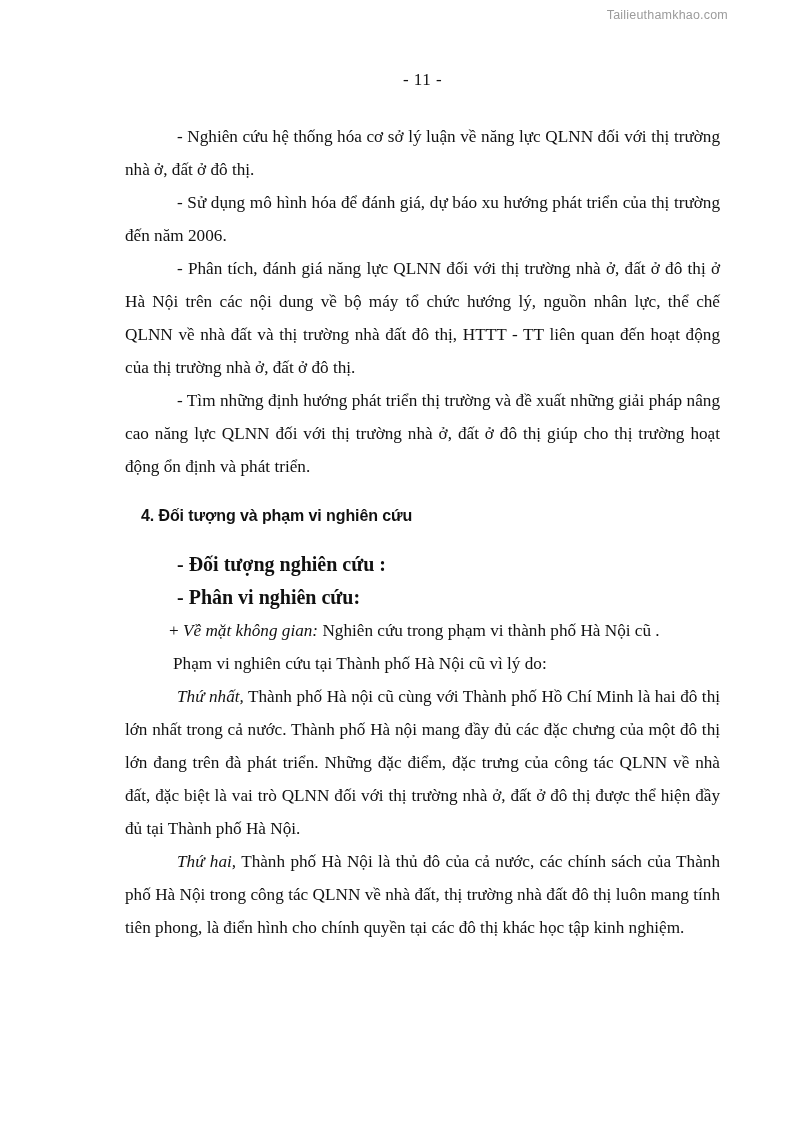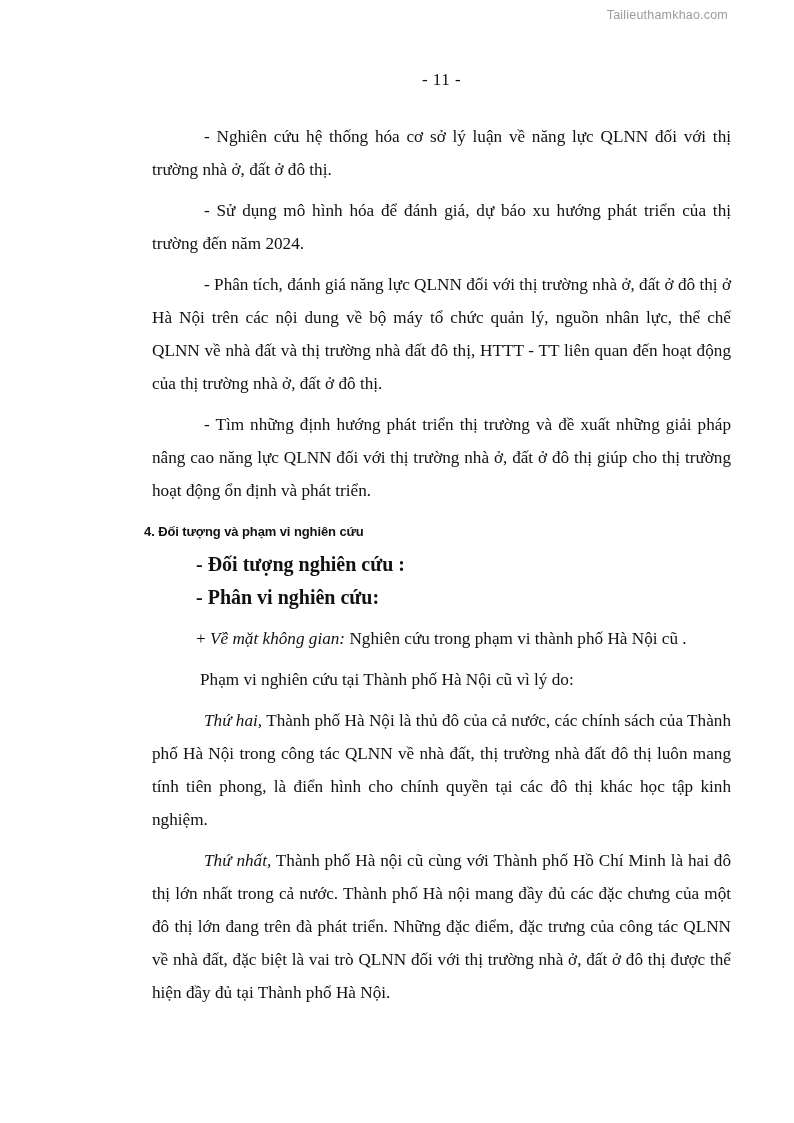--- a/index.html
+++ b/index.html
@@ -34,53 +34,53 @@
     font-size: 12.5px;
     letter-spacing: 0.2px;
     color: #9b9b9b;
     user-select: none;
     white-space: nowrap;
   }
 
   
   .content {
     position: absolute;
-    left: 144px;
+    left: 125px;
     top: 0;
     width: 595px;      
   }
 
   .folio {
     text-align: center;
     font-size: 17px;
     margin-top: 70px;
     letter-spacing: 0.5px;
   }
 
   p {
-    margin: 8px;
+    margin: 0;
     font-size: 17.2px;
     line-height: 33px;
     text-align: justify;
     text-justify: inter-word;
     hyphens: none;
   }
 
   
   .body-start { margin-top: 30px; }
 
   .indent    { text-indent: 52px; }
   .indent-sm { text-indent: 48px; }
 
   .h-section {
     font-family: "Liberation Sans", "DejaVu Sans", sans-serif;
     font-weight: bold;
-    font-size: 13px;
+    font-size: 16px;
     line-height: 33px;
-    margin: 0;
+    margin: 16px;
     text-align: left;
     letter-spacing: -0.1px;
   }
 
   .h-sub {
     font-weight: bold;
     font-size: 20px;
     line-height: 33px;
     margin: 0;
     text-align: left;
@@ -100,42 +100,42 @@
 <div class="page">
 
   <div class="watermark">Tailieuthamkhao.com</div>
 
   <div class="content">
 
     <div class="folio">- 11 -</div>
 
     <p class="indent body-start">- Nghiên cứu hệ thống hóa cơ sở lý luận về năng lực QLNN đối với thị trường nhà ở, đất ở đô thị.</p>
 
-    <p class="indent">- Sử dụng mô hình hóa để đánh giá, dự báo xu hướng phát triển của thị trường đến năm 2024.</p>
+    <p class="indent">- Sử dụng mô hình hóa để đánh giá, dự báo xu hướng phát triển của thị trường đến năm 2006.</p>
 
-    <p class="indent">- Phân tích, đánh giá năng lực QLNN đối với thị trường nhà ở, đất ở đô thị ở Hà Nội trên các nội dung về bộ máy tổ chức quản lý, nguồn nhân lực, thể chế QLNN về nhà đất và thị trường nhà đất đô thị, HTTT - TT liên quan đến hoạt động của thị trường nhà ở, đất ở đô thị.</p>
+    <p class="indent">- Phân tích, đánh giá năng lực QLNN đối với thị trường nhà ở, đất ở đô thị ở Hà Nội trên các nội dung về bộ máy tổ chức hướng lý, nguồn nhân lực, thể chế QLNN về nhà đất và thị trường nhà đất đô thị, HTTT - TT liên quan đến hoạt động của thị trường nhà ở, đất ở đô thị.</p>
 
     <p class="indent">- Tìm những định hướng phát triển thị trường và đề xuất những giải pháp nâng cao năng lực QLNN  đối với thị trường nhà ở, đất ở đô thị giúp cho thị trường hoạt động ổn định và phát triển.</p>
 
     <h2 class="h-section">4. Đối tượng và phạm vi nghiên cứu</h2>
 
     <p class="h-sub">- Đối tượng nghiên cứu :</p>
 
 
     <p class="h-sub">- Phân vi nghiên cứu:</p>
 
     <p class="plus-line">
       <span>+ </span><span class="lead-italic">Về mặt không gian:</span><span> Nghiên cứu trong phạm vi thành phố Hà Nội cũ .</span>
     </p>
 
 
     <p class="indent-sm" style="text-align:left;">Phạm vi nghiên cứu tại Thành phố Hà Nội cũ vì lý do:</p>
 
     <p class="indent">
-      <span class="lead-italic">Thứ hai,</span><span> Thành phố Hà Nội là thủ đô của cả nước, các chính sách của Thành phố Hà Nội trong công tác QLNN về nhà đất, thị trường nhà đất đô thị luôn mang tính tiên phong, là điển hình cho chính quyền tại các đô thị khác học tập kinh nghiệm.</span>
+      <span class="lead-italic">Thứ nhất,</span><span> Thành phố Hà nội cũ cùng với Thành phố Hồ Chí Minh là hai đô thị lớn nhất trong cả nước. Thành phố Hà nội mang đầy đủ các đặc chưng của một đô thị lớn đang trên đà phát triển. Những đặc điểm, đặc trưng của công tác QLNN về nhà đất, đặc biệt là vai trò QLNN đối với thị trường nhà ở, đất ở đô thị được thể hiện đầy đủ tại Thành phố Hà Nội.</span>
     </p>
 
     <p class="indent">
-      <span class="lead-italic">Thứ nhất,</span><span> Thành phố Hà nội cũ cùng với Thành phố Hồ Chí Minh là hai đô thị lớn nhất trong cả nước. Thành phố Hà nội mang đầy đủ các đặc chưng của một đô thị lớn đang trên đà phát triển. Những đặc điểm, đặc trưng của công tác QLNN về nhà đất, đặc biệt là vai trò QLNN đối với thị trường nhà ở, đất ở đô thị được thể hiện đầy đủ tại Thành phố Hà Nội.</span>
+      <span class="lead-italic">Thứ hai,</span><span> Thành phố Hà Nội là thủ đô của cả nước, các chính sách của Thành phố Hà Nội trong công tác QLNN về nhà đất, thị trường nhà đất đô thị luôn mang tính tiên phong, là điển hình cho chính quyền tại các đô thị khác học tập kinh nghiệm.</span>
     </p>
 
   </div>
 </div>
 
 </body></html>

